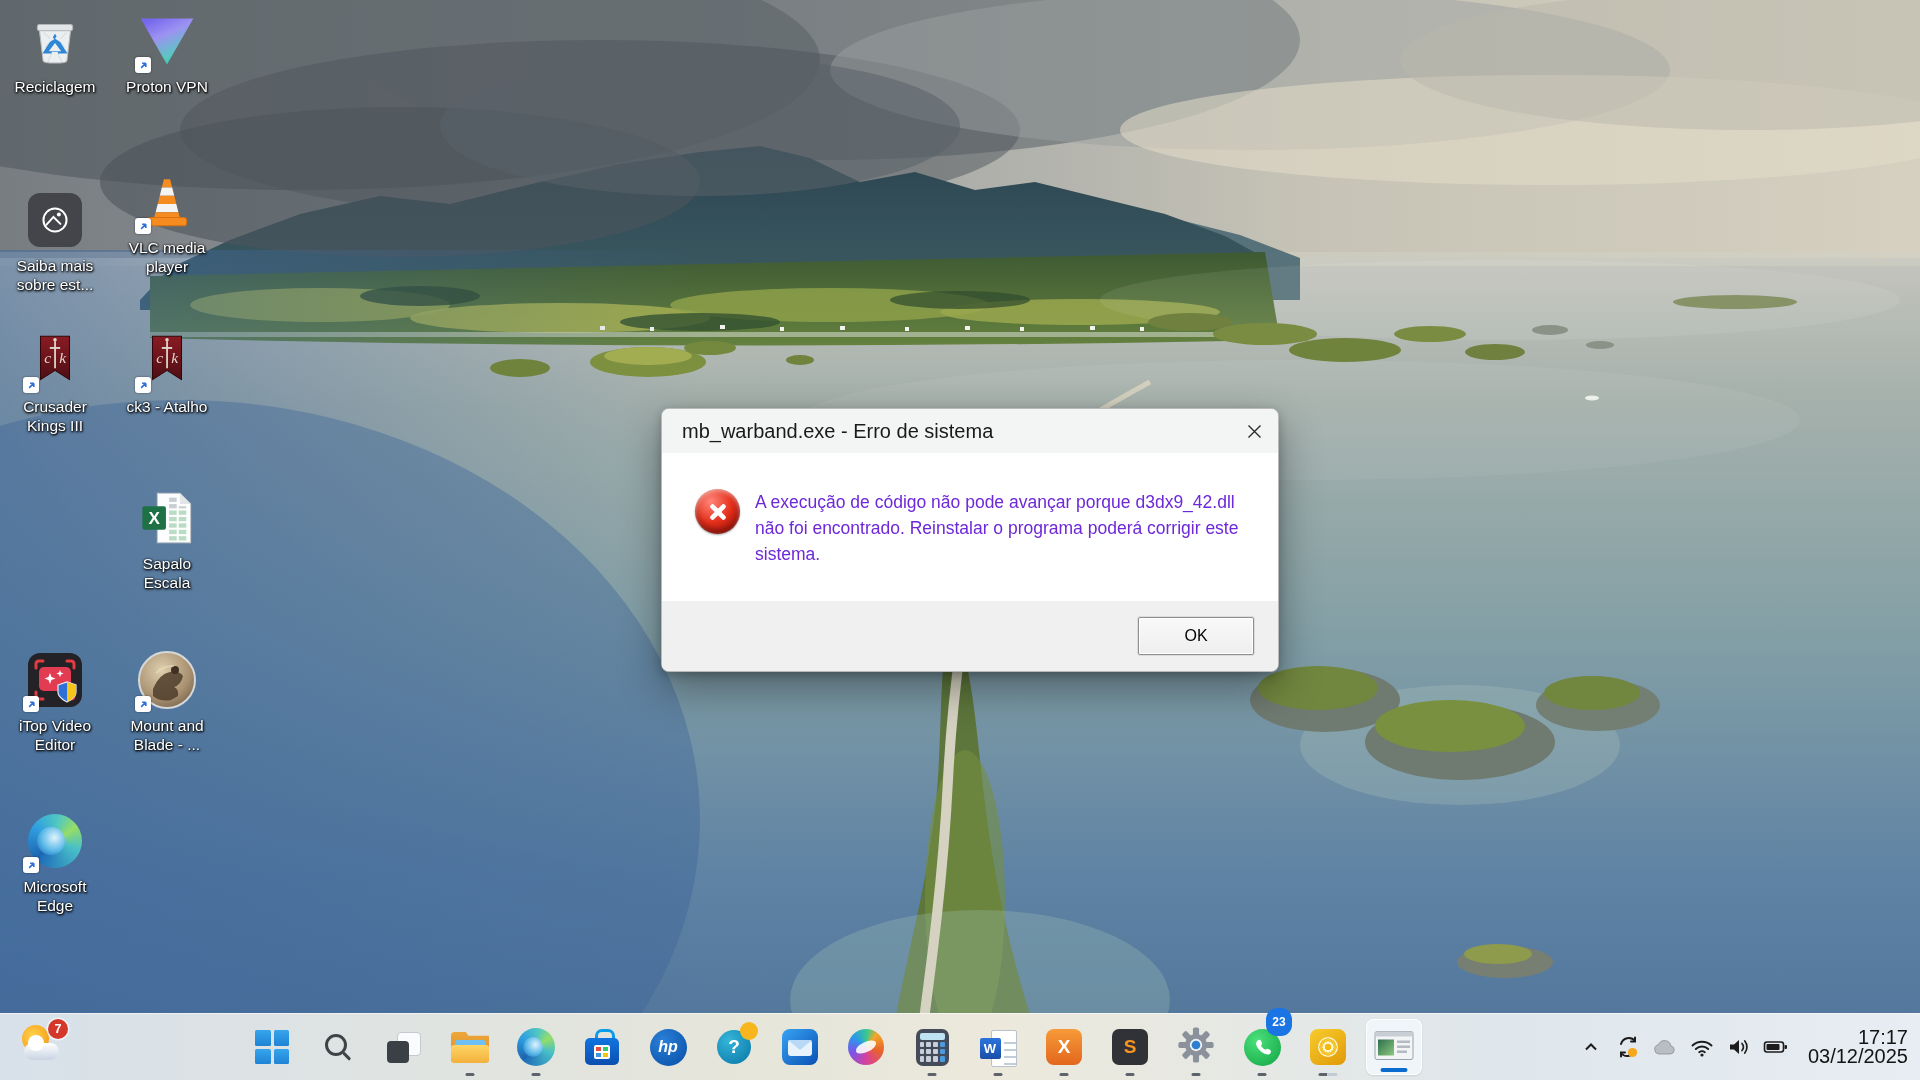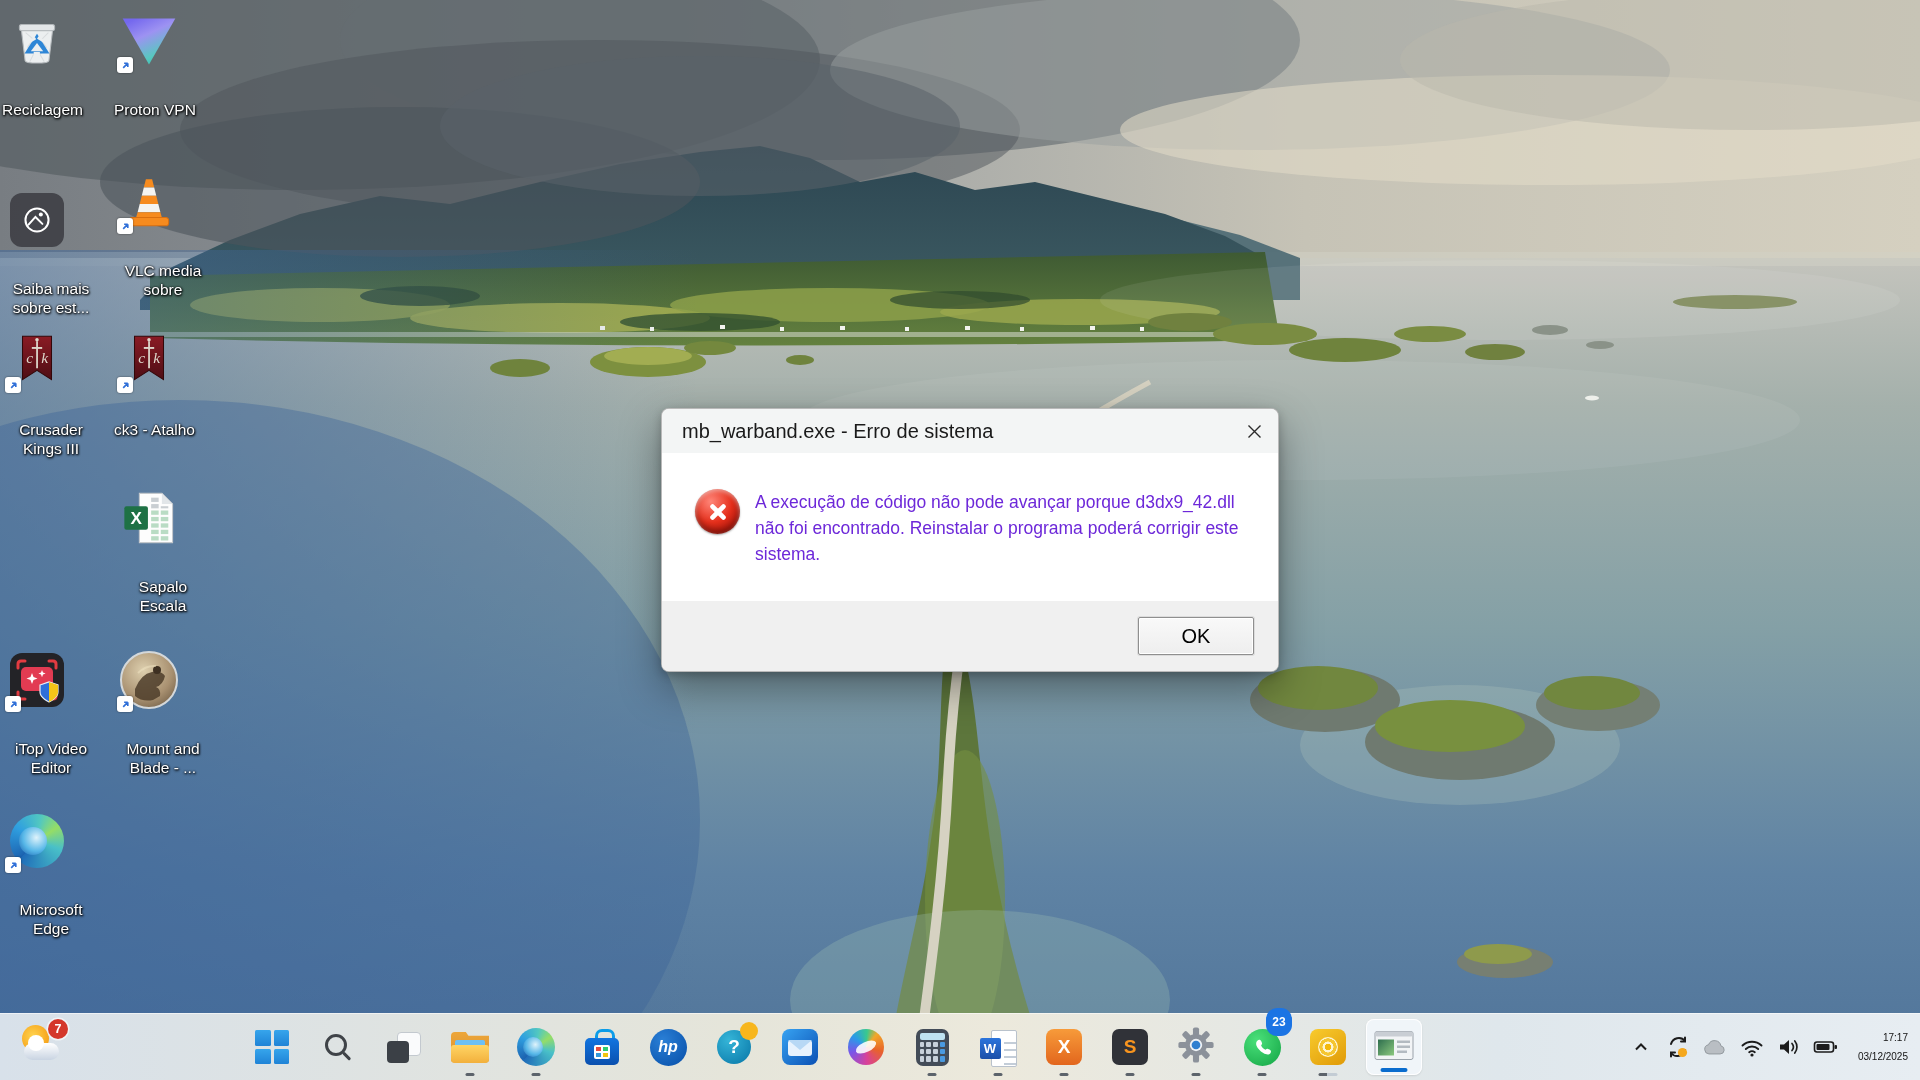--- a/index.html
+++ b/index.html
@@ -1,21 +1,21 @@
 <!DOCTYPE html>
 <html><head>
 <meta charset="utf-8">
 <style>
   html,body{margin:0;padding:0;background:#000;}
   .stage{position:relative;width:1920px;height:1080px;overflow:hidden;
          font-family:"Liberation Sans",sans-serif;-webkit-font-smoothing:antialiased;}
   .wall{position:absolute;inset:0;width:100%;height:100%;display:block;}
 
   
-  .cell{position:absolute;width:106px;display:flex;flex-direction:column;align-items:flex-start;cursor:pointer;gap:23px;}
+  .cell{position:absolute;width:106px;display:flex;flex-direction:column;align-items:center;cursor:pointer;}
   .ic{width:70px;height:70px;position:relative;display:flex;align-items:center;justify-content:center;flex:none;}
   .lbl{margin-top:1px;font-size:15.5px;line-height:19px;color:#fff;text-align:center;max-width:98px;
        text-shadow:0 1px 3px rgba(0,0,0,.95),0 0 2px rgba(0,0,0,.85),1px 1px 2px rgba(0,0,0,.8);}
   .sc{position:absolute;left:3px;bottom:3px;width:16px;height:16px;background:#fff;border-radius:3px;
       box-shadow:0 0 2px rgba(0,0,0,.55);display:flex;align-items:center;justify-content:center;}
   .pvpn{width:56px;height:50px;clip-path:polygon(3% 5%,97% 5%,50% 97%);
         background:linear-gradient(155deg,#7468ee 12%,#9d92f2 40%,#58c8c0 72%,#2fbfae 92%);}
   .photo{width:54px;height:54px;border-radius:12px;background:rgba(56,56,62,.82);
          display:flex;align-items:center;justify-content:center;}
   .itopbox{width:54px;height:54px;border-radius:12px;background:#232327;position:relative;
@@ -38,21 +38,21 @@
              font-size:20px;color:#1a1a1a;}
   .dlg-close{margin-left:auto;width:48px;height:44px;display:flex;align-items:center;justify-content:center;cursor:pointer;}
   .dlg-body{background:#fff;height:148px;display:flex;}
   .err-ic{margin:36px 0 0 33px;width:45px;height:45px;border-radius:50%;flex:none;
           background:radial-gradient(circle at 35% 28%,#ff8578,#e5301c 48%,#9c0b04 92%);
           box-shadow:inset 0 2px 4px rgba(255,255,255,.5),inset 0 -4px 7px rgba(0,0,0,.35),0 1px 2px rgba(0,0,0,.35);
           display:flex;align-items:center;justify-content:center;}
   .dlg-msg{margin:36px 0 0 15px;font-size:17.5px;line-height:26px;color:#6d28d9;}
   .dlg-msg div{white-space:nowrap;}
   .dlg-footer{height:70px;background:#f0f0f0;position:relative;}
-  .ok{position:absolute;right:24px;top:16px;width:116px;height:38px;font-size:20px;color:#000;
+  .ok{position:absolute;right:24px;top:16px;width:116px;height:38px;font-size:16px;color:#000;
       font-family:"Liberation Sans",sans-serif;background:linear-gradient(#f9f9f9,#eeeeee);
       border:1px solid #8f8f8f;box-shadow:inset 0 0 0 1px #ffffff,0 0 0 1px #dcdcdc;border-radius:2px;cursor:pointer;}
 
   
   .taskbar{position:absolute;left:0;right:0;bottom:0;height:66px;
            background:linear-gradient(90deg,#d8e1ea 0%,#e5e5da 38%,#ece9dc 52%,#dfe7ec 78%,#e7edf2 100%);
            border-top:1px solid rgba(255,255,255,.55);}
   .widget{position:absolute;left:18px;bottom:8px;width:52px;height:50px;cursor:pointer;}
   .w-sun{position:absolute;left:4px;top:3px;width:27px;height:27px;border-radius:50%;
          background:radial-gradient(circle at 40% 40%,#ffd34e,#f59d16 82%);}
@@ -123,21 +123,21 @@
   .ic-subl{width:36px;height:36px;border-radius:7px;background:#303238;color:#f7941e;font-weight:800;font-size:19px;
            display:flex;align-items:center;justify-content:center;}
   .ic-wa{width:37px;height:37px;border-radius:50%;background:radial-gradient(circle at 35% 30%,#4ae07a,#1daf4e 82%);
          display:flex;align-items:center;justify-content:center;}
   .ic-disc{width:36px;height:36px;border-radius:8px;background:linear-gradient(145deg,#f8cb2e,#e09a07);
            display:flex;align-items:center;justify-content:center;}
   .ic-disc i{width:20px;height:20px;border-radius:50%;
       background:radial-gradient(circle,#f3b90c 0 22%,#fdf4cf 24% 38%,#f5c630 40% 60%,#fdf4cf 62% 100%);}
   .tray{position:absolute;right:12px;bottom:0;height:66px;display:flex;align-items:center;gap:11px;}
   .tray-btn{display:flex;align-items:center;justify-content:center;width:26px;height:30px;cursor:pointer;}
-  .clock{text-align:right;font-size:10px;line-height:19.5px;color:#141414;margin-left:8px;cursor:pointer;}
+  .clock{text-align:right;font-size:20px;line-height:19.5px;color:#141414;margin-left:8px;cursor:pointer;}
 </style>
 </head>
 <body>
 
 <div class="stage">
 
   <svg class="wall" viewBox="0 0 1920 1080" preserveAspectRatio="none">
     <defs>
       <linearGradient id="sky" x1="0" y1="0" x2="1" y2="0">
         <stop offset="0" stop-color="#787d82"></stop>
@@ -284,21 +284,21 @@
         <path d="M19 30 h18 l2 8 h-22 z" fill="#f4f4f2"></path>
         <path d="M17 38 h22 l2 7 h-26 z" fill="#f68b1f"></path>
         <rect x="9" y="43" width="38" height="8" rx="3" fill="#f68b1f" stroke="#d96f10"></rect>
       </svg>
       <span class="sc">
         <svg width="11" height="11" viewBox="0 0 12 12">
             <path d="M3.5 8.5 L8.5 3.5 M8.5 3.5 H4.5 M8.5 3.5 V7.5" stroke="#2f6fd8" stroke-width="1.8" fill="none"></path>
           </svg>
       </span>
     </span>
-    <span class="lbl">VLC media sobre</span>
+    <span class="lbl">VLC media player</span>
   </div>
 
   <div class="cell" style="left:2px;top:326px">
     <span class="ic">
       <svg width="58" height="58" viewBox="0 0 56 56">
         <defs>
             <linearGradient id="ckg1" x1="0" y1="0" x2="0" y2="1">
           <stop offset="0" stop-color="#8a1b24"></stop>
               <stop offset="1" stop-color="#4e0e15"></stop>
             </linearGradient>

